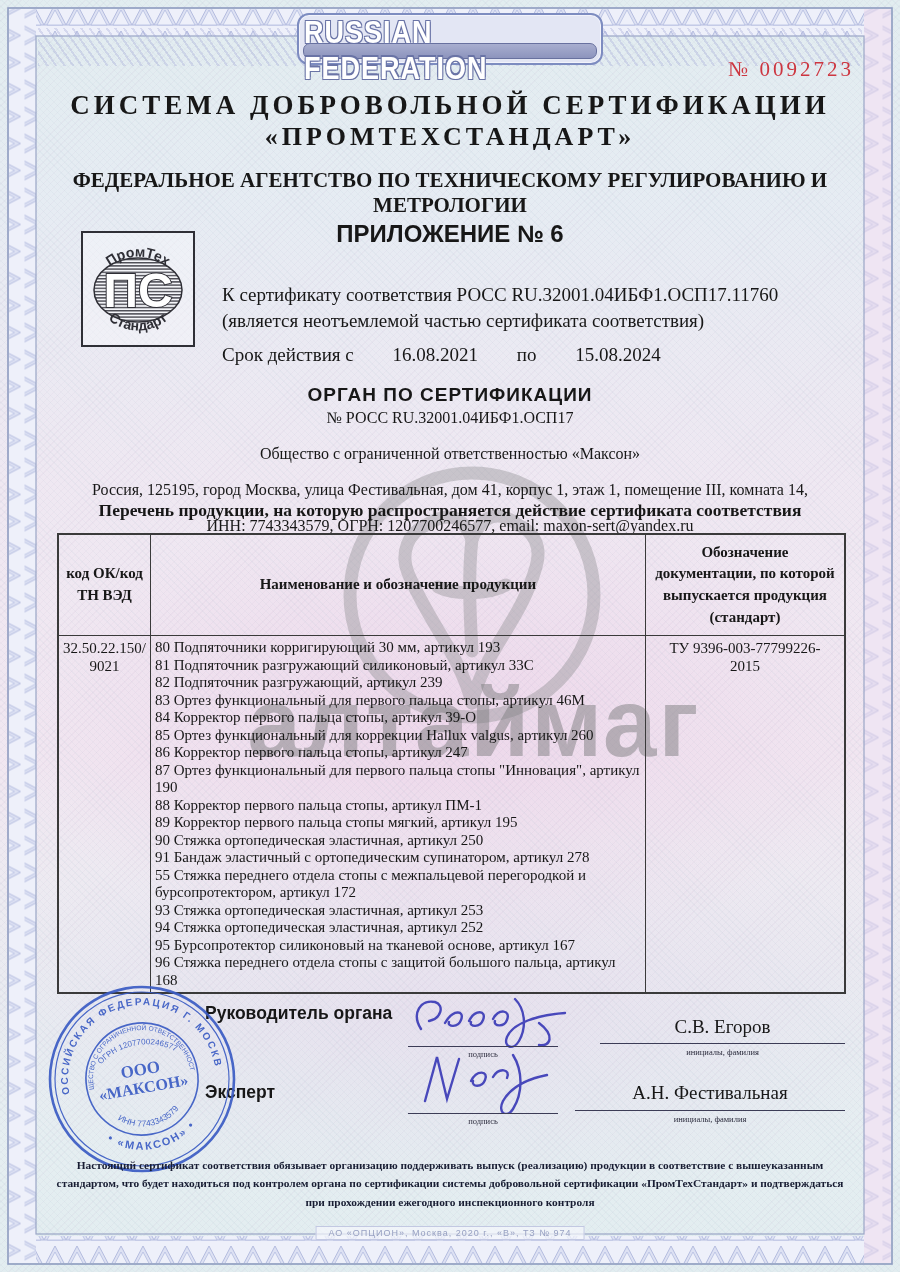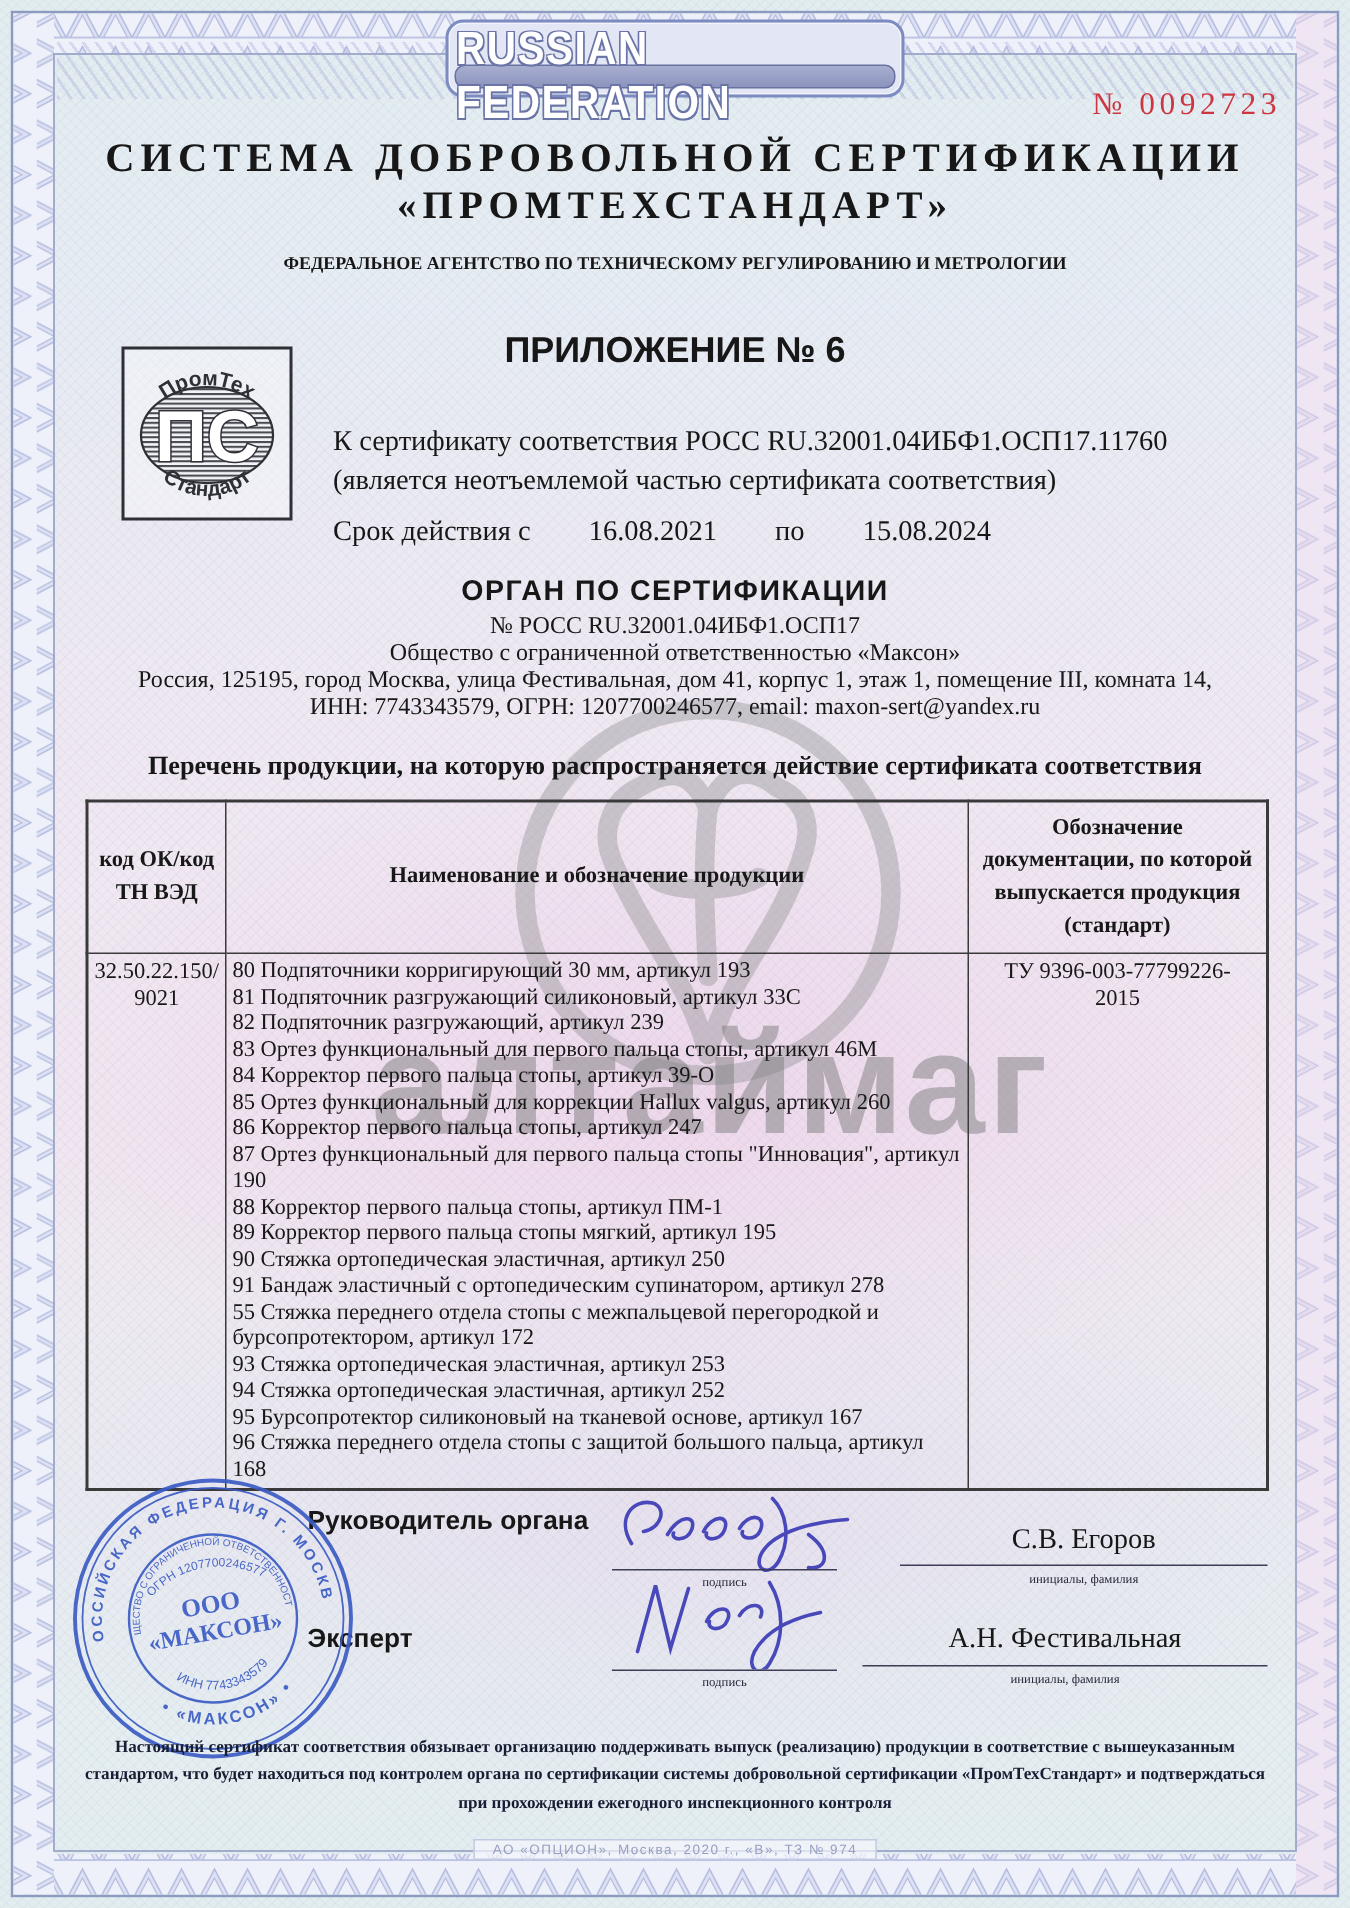--- a/index.html
+++ b/index.html
@@ -23,31 +23,31 @@
     box-shadow:0 0 0 1px #f2f3fb inset;}
   .ribbon-inner{position:absolute;inset:4px;border-radius:7px;border:1px solid #68719f;
     background:linear-gradient(180deg,#a8aecf,#8d94bd);display:flex;align-items:center;justify-content:center;margin-top:24px;}
   .ribbon-text{font-family:"Liberation Sans",sans-serif;font-weight:bold;font-size:27px;letter-spacing:1px;
     color:#fff;transform:scaleY(1.15);
     text-shadow:-1px -1px 0 #6a74a6,1px -1px 0 #6a74a6,-1px 1px 0 #6a74a6,1px 1px 0 #6a74a6;}
   .serial{position:absolute;top:57px;right:46px;color:#cd3640;font-size:21px;letter-spacing:3px;font-family:"Liberation Serif",serif;}
   .title1{position:absolute;top:90px;left:0;width:100%;text-align:center;font-weight:bold;font-size:27px;letter-spacing:4px;}
   .title2{position:absolute;top:122px;left:0;width:100%;text-align:center;font-weight:bold;font-size:26px;letter-spacing:4px;}
   .regline{position:absolute;top:152px;left:0;width:100%;text-align:center;font-weight:bold;font-size:15px;}
-  .agency{position:absolute;top:168px;left:0;width:100%;text-align:center;font-weight:bold;font-size:12px;}
+  .agency{position:absolute;top:168px;left:0;width:100%;text-align:center;font-weight:bold;font-size:21px;}
   .appendix{position:absolute;top:220px;left:0;width:100%;text-align:center;
     font-family:"Liberation Sans",sans-serif;font-weight:bold;font-size:24px;}
   .logo{position:absolute;left:80px;top:230px;}
   .certblock{position:absolute;left:222px;top:282px;width:580px;font-size:19px;line-height:1.38;}
   .validity{position:absolute;left:222px;top:344px;font-size:19px;}
   .validity span{margin-right:34px;}
   .org{position:absolute;top:384px;left:0;width:100%;text-align:center;}
   .org-h{font-family:"Liberation Sans",sans-serif;font-weight:bold;font-size:19px;letter-spacing:1px;}
   .org-n{font-size:16px;margin-top:3px;}
-  .org-line{font-size:16px;margin-top:0;}
+  .org-line{font-size:16px;margin-top:18px;}
   .products-heading{position:absolute;top:500px;left:0;width:100%;text-align:center;font-weight:bold;font-size:17.5px;}
   table.products{position:absolute;left:57px;top:533px;width:789px;border-collapse:collapse;
     border:2px solid #3a3a3a;font-size:15px;}
   table.products th, table.products td{border:1px solid #3a3a3a;padding:3px 4px;vertical-align:top;margin-left:40px;}
   table.products th{font-weight:bold;text-align:center;vertical-align:middle;height:94px;line-height:1.45;}
   .col1{width:76px;} .col2{width:506px;} .col3{width:195px;}
   td.code-cell{text-align:center;line-height:1.2;padding-top:3px;}
   td.items-cell{padding:2px 3px 4px 4px;}
   .item{line-height:17.5px;font-size:15px;}
   td.std-cell{text-align:center;padding-top:3px;line-height:1.2;}

